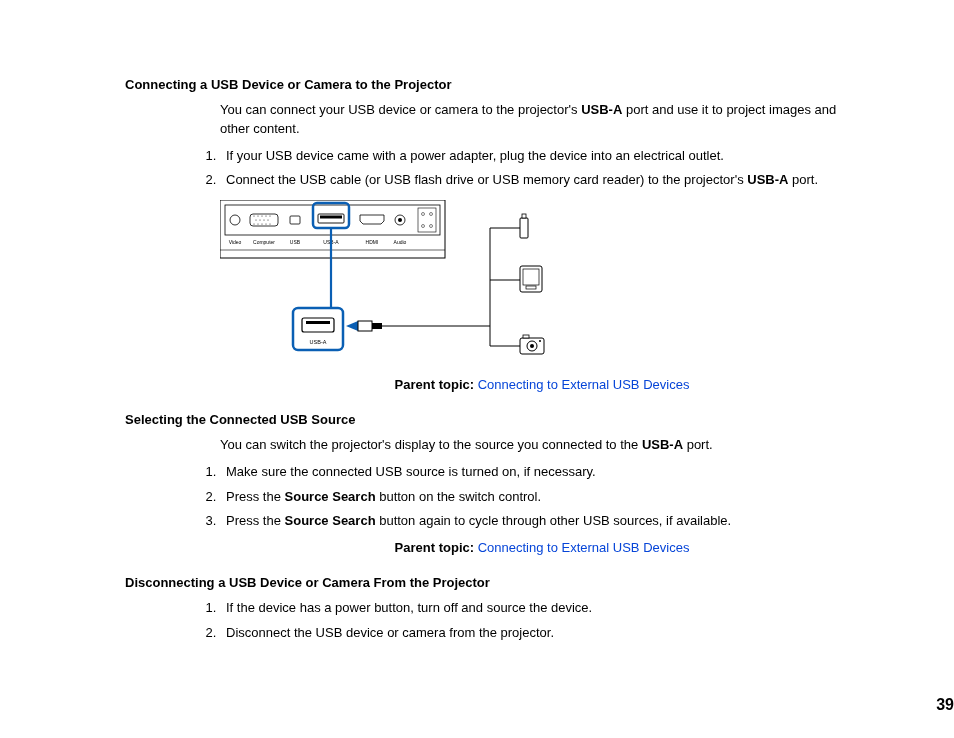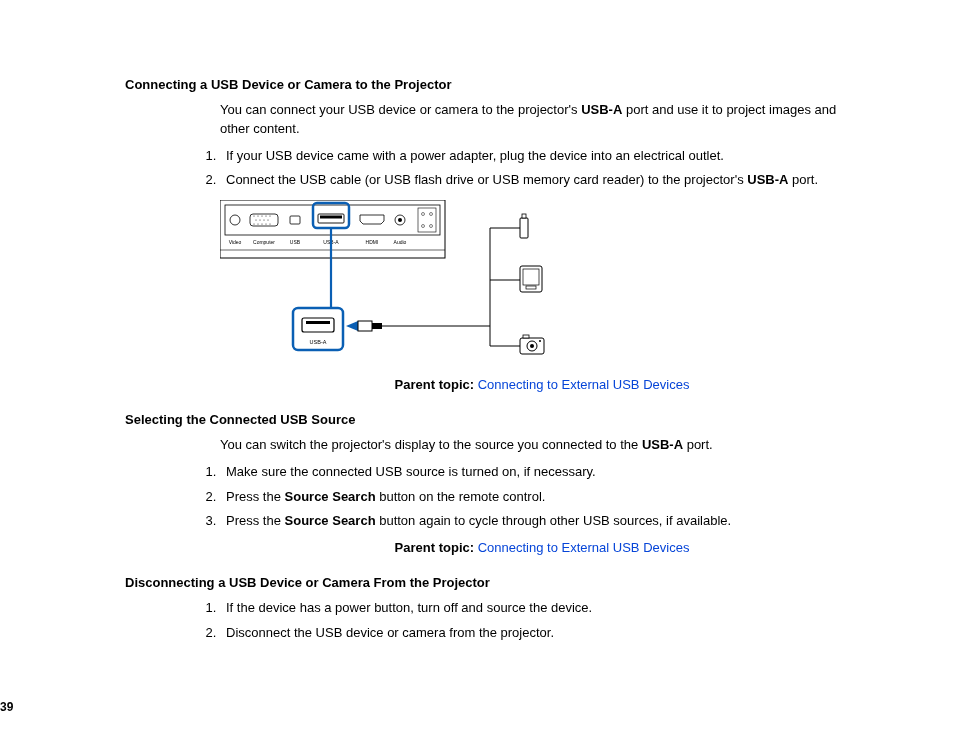--- a/index.html
+++ b/index.html
@@ -37,23 +37,23 @@
     .link { color: #0645d8; text-decoration: none; cursor: pointer; }
     .parent-topic {
       margin-top: 4px;
       margin-bottom: 10px;
       text-align: center;
     }
     .page-number {
       position: absolute;
       bottom: 22px;
       left: 0; right: 0;
-      text-align: left;
+      text-align: right;
       font-weight: bold;
-      font-size: 12px;
+      font-size: 16px;
     }
     .diagram-wrap {
       margin: 10px 0 16px 0;
     }
     svg { display: block; }
   </style>
 </head>
 <body>
 
 <div class="section-heading">Connecting a USB Device or Camera to the Projector</div>
@@ -159,21 +159,21 @@
 </div>
 
 <div class="section-heading">Selecting the Connected USB Source</div>
 <div class="indented">
   <p class="paragraph">
     <span>You can switch the projector's display to the source you connected to the </span><span class="bold">USB-A</span><span> port.</span>
   </p>
   <ol>
     <li>Make sure the connected USB source is turned on, if necessary.</li>
     <li>
-      <span>Press the </span><span class="bold">Source Search</span><span> button on the remote control.</span>
+      <span>Press the </span><span class="bold">Source Search</span><span> button on the switch control.</span>
     </li>
     <li>
       <span>Press the </span><span class="bold">Source Search</span><span> button again to cycle through other USB sources, if available.</span>
     </li>
   </ol>
   <p class="parent-topic">
     <span class="bold">Parent topic: </span><a class="link">Connecting to External USB Devices</a>
   </p>
 </div>
 

